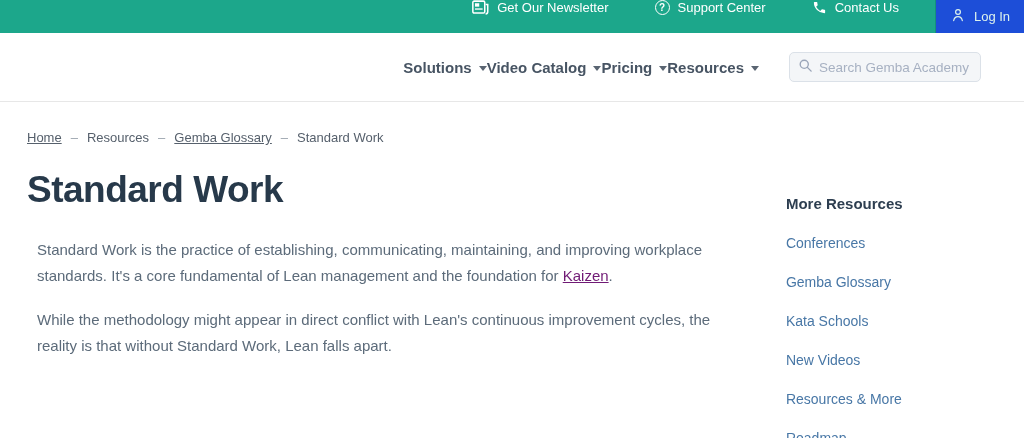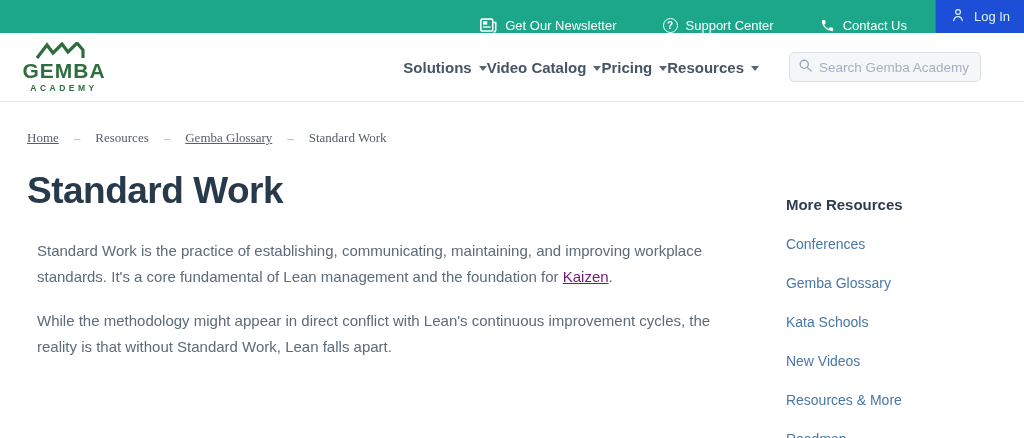--- a/index.html
+++ b/index.html
@@ -2,21 +2,21 @@
 <html><head>
 <meta charset="utf-8">
 <style>
   * { margin:0; padding:0; box-sizing:border-box; }
   html,body { width:1024px; height:438px; overflow:hidden; background:#fff;
               font-family:"Liberation Sans", sans-serif; }
 
   
   .topbar { height:33px; background:#1ca78b; display:flex; align-items:stretch; }
   .topbar-spacer { flex:1; }
-  .topbar-items { display:flex; align-items:flex-end; gap:46px; padding-right:28px; }
+  .topbar-items { display:flex; align-items:flex-start; gap:46px; padding-right:36px; }
   .topbar-item { display:flex; align-items:center; gap:8px; color:#fff; font-size:13px;
                  cursor:pointer; text-decoration:none; }
   .topbar-item svg { display:block; }
   .help-circle { width:15px; height:15px; border:1.5px solid #fff; border-radius:50%;
                  display:flex; align-items:center; justify-content:center;
                  font-size:10px; font-weight:bold; color:#fff; }
   .login { width:89px; background:#1d4ed8; border-left:1px solid #15907a;
            display:flex; align-items:center; justify-content:center; gap:8px;
            color:#ddf2ec; font-size:13px; cursor:pointer; }
 
@@ -35,21 +35,21 @@
   .caret { width:0; height:0; border-left:4px solid transparent; border-right:4px solid transparent;
            border-top:5px solid #5a6572; margin-top:2px; }
   .search-box { width:192px; height:30px; background:#f4f6f8; border:1px solid #dbe1e8;
                 border-radius:5px; display:flex; align-items:center; padding:0 8px; gap:6px; }
   .search-box input { flex:1; border:none; outline:none; background:transparent;
                       font-size:13.5px; color:#56606c; font-family:"Liberation Sans",sans-serif; }
   .search-box input::placeholder { color:#a7b1c2; }
 
   
   .content { padding:28px 24px 0 27px; display:block; }
-  .breadcrumb { font-size:13px; color:#56606c; display:flex; gap:15px; align-items:flex-start;font-family:Liberation Serif, serif; }
+  .breadcrumb { font-size:13px; color:#56606c; display:flex; gap:9px; align-items:flex-start; }
   .crumb-link { color:#56606c; text-decoration:underline; cursor:pointer; }
   .crumb-sep { color:#9aa3ad; }
   .main-row { display:flex; margin-top:24px; }
   .article { width:712px; }
   .article h1 { font-size:37px; font-weight:800; color:#27394a; letter-spacing:-0.5px; }
   .article p { font-size:15px; line-height:26px; color:#5c6b7a; margin:18px 0 0 10px; width:678px; }
   .article p:first-of-type { margin-top:26px; }
   .inline-link { color:#701a75; text-decoration:underline; cursor:pointer; }
 
   .sidebar { margin-left:66px; padding-top:26px; width:220px; }
@@ -92,29 +92,20 @@
       <svg width="16" height="16" viewBox="0 0 24 24">
         <circle cx="12" cy="7.5" r="3.6" fill="none" stroke="#ddf2ec" stroke-width="1.8"></circle>
         <path d="M5.5 20.5c.9-4.4 4.2-6 6.5-6s5.6 1.6 6.5 6" fill="none" stroke="#ddf2ec" stroke-width="1.8" stroke-linecap="round"></path>
       </svg>
     </span>
     <span>Log In</span>
   </div>
 </div>
 
 <header class="navbar">
-  <div class="logo">
-    <span>
-      <svg width="58" height="17" viewBox="0 0 58 17">
-        <polyline points="2,16 12,3 18,11 27,2 33,10 42,1 48,8 48,16" fill="none" stroke="#2e6d3e" stroke-width="3.2" stroke-linejoin="miter"></polyline>
-      </svg>
-    </span>
-    <div class="logo-gemba">GEMBA</div>
-    <div class="logo-academy">ACADEMY</div>
-  </div>
 
   <nav class="nav">
     <div class="nav-item">
       <span>Solutions</span>
       <span class="caret"></span>
     </div>
     <div class="nav-item">
       <span>Video Catalog</span>
       <span class="caret"></span>
     </div>

